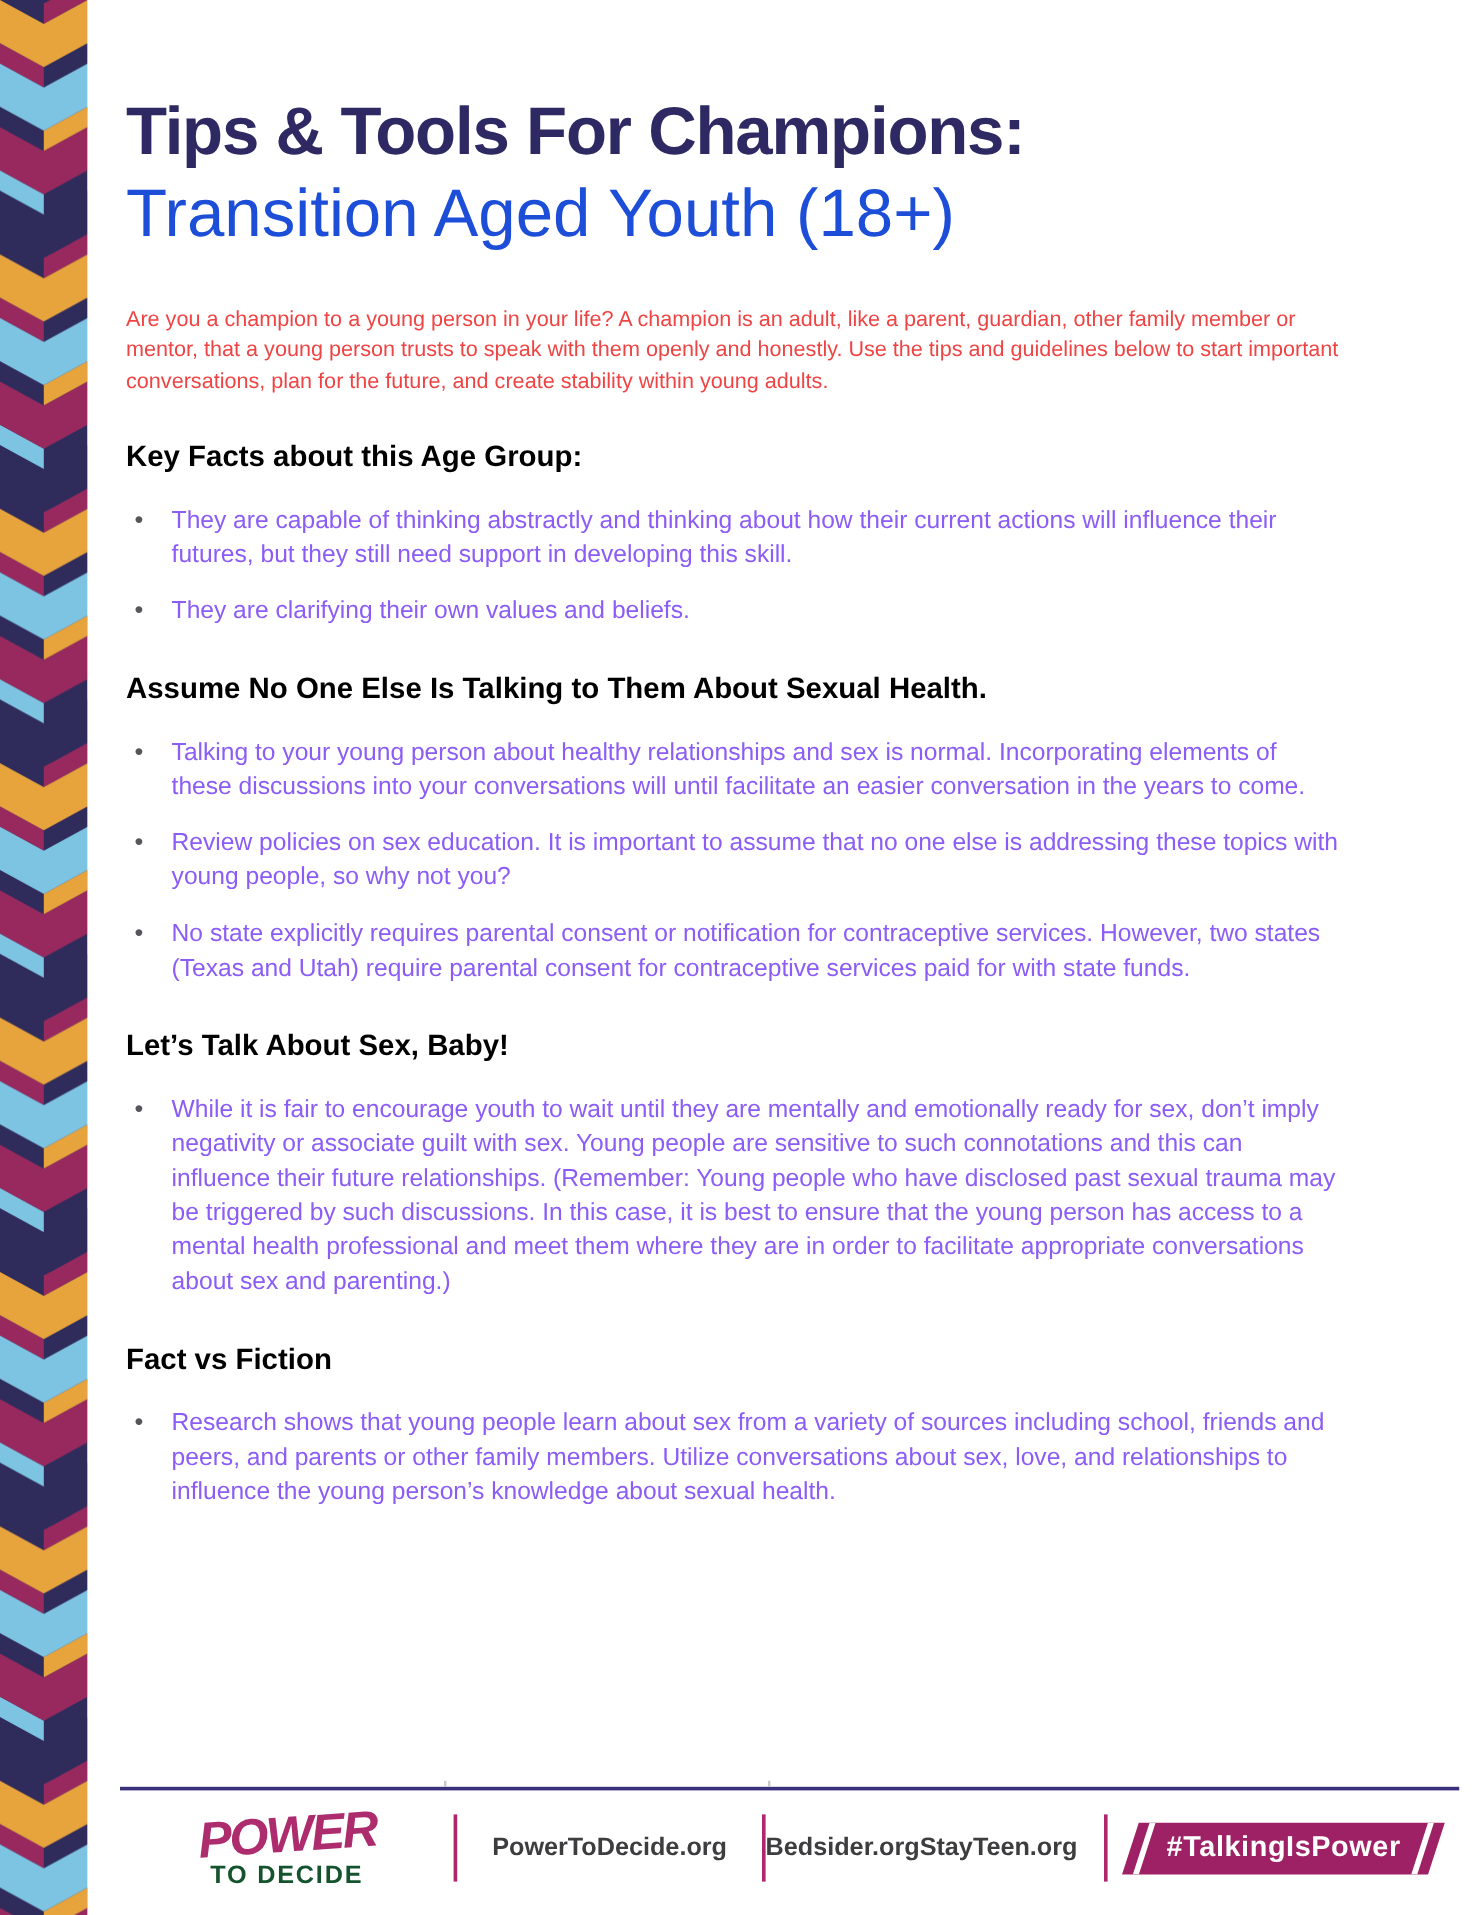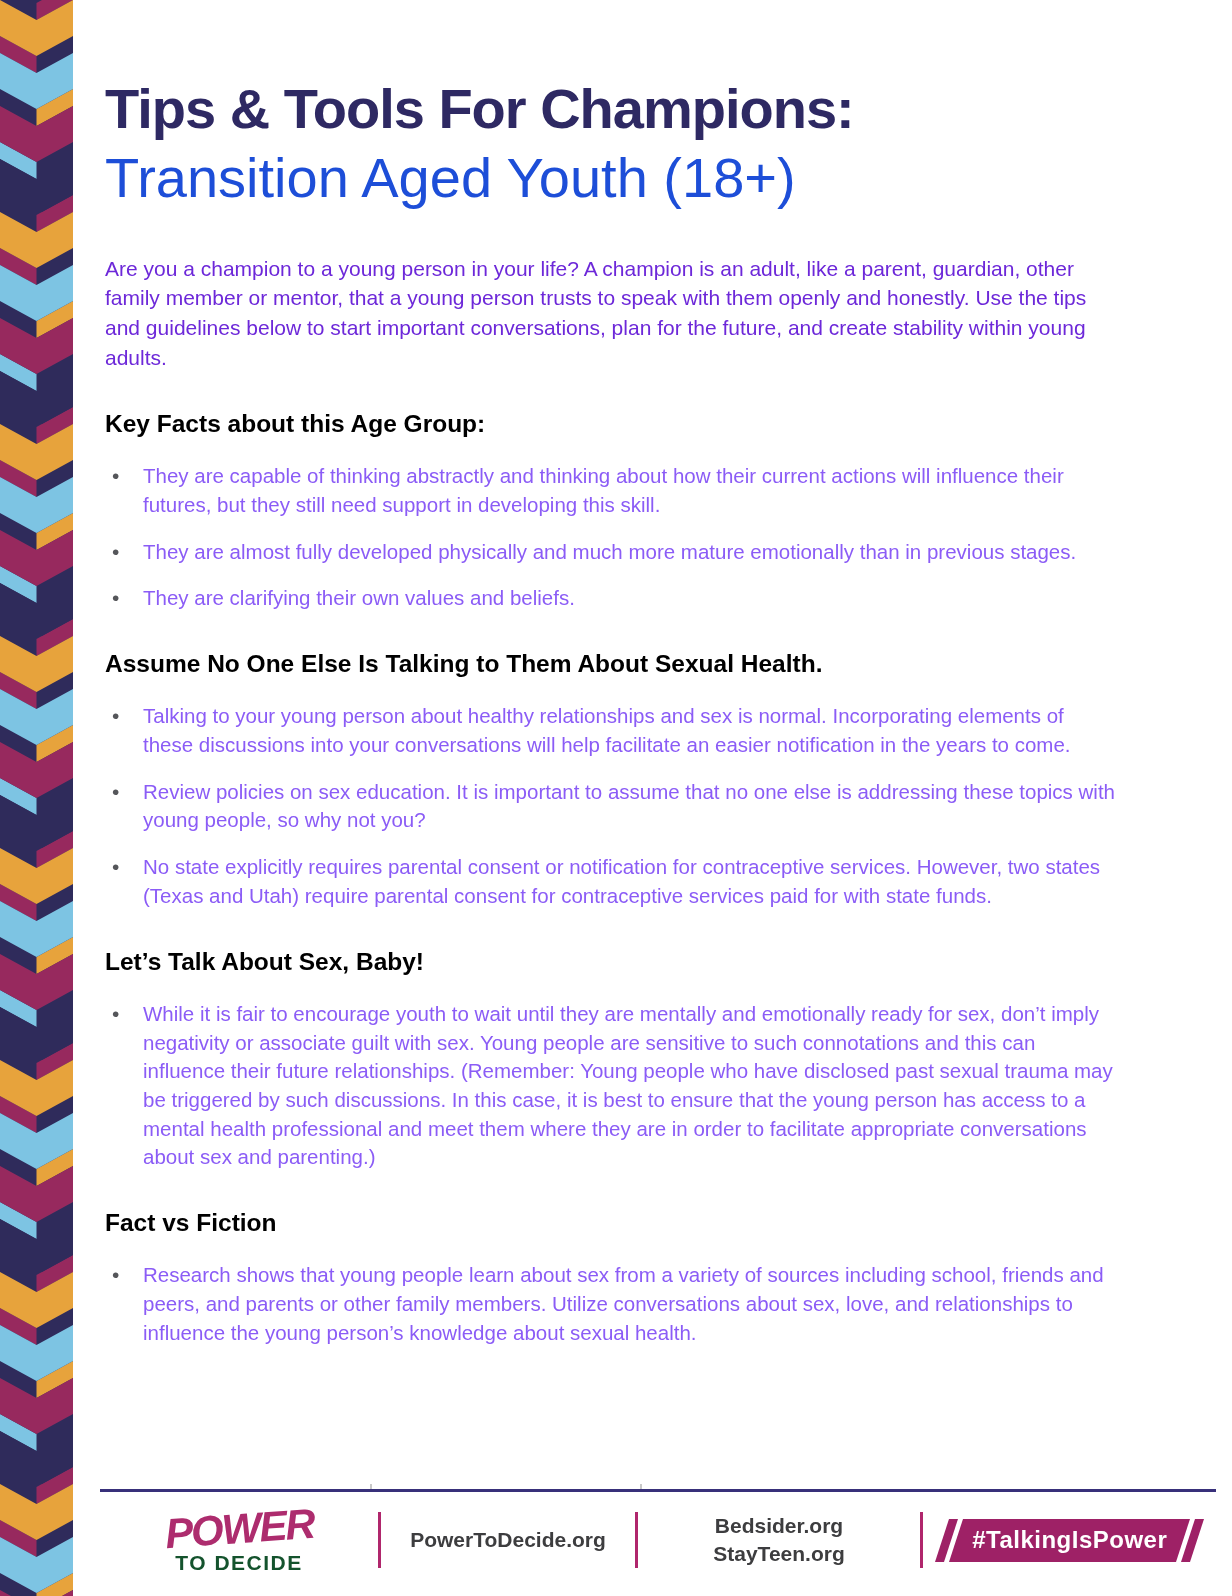--- a/index.html
+++ b/index.html
@@ -13,21 +13,21 @@
   .content{position:absolute;left:105px;top:0;width:1012px;margin-top:16px;}
   .title-bold{
     margin:64px 0 0 0;font-size:56px;font-weight:bold;letter-spacing:-1px;
     color:#2e2963;line-height:1.05;
   }
   .title-light{
     margin:10px 0 0 0;font-size:56px;font-weight:normal;letter-spacing:0px;
     color:#1d4ed8;line-height:1.05;
   }
   .intro{
-    margin:46px 0 0 0;font-size:21px;line-height:1.42;color:#6d28d9;
+    margin:46px 0 0 0;font-size:18px;line-height:1.42;color:#ef4444;
   }
   .section-heading{
     margin:36px 0 0 0;font-size:24.5px;font-weight:bold;color:#000000;line-height:1.2;
   }
   ul.bullets{margin:24px 0 0 0;padding:0;list-style:none;}
   ul.bullets li{
     position:relative;margin:0 0 18px 0;padding-left:38px;
     font-size:20.5px;line-height:1.4;color:#8b5cf6;
   }
   ul.bullets li::before{
@@ -42,21 +42,21 @@
   .f-logo{width:278px;display:flex;flex-direction:column;align-items:center;justify-content:center;}
   .logo-power{
     font-size:42px;font-weight:bold;font-style:italic;color:#ad2c6e;
     letter-spacing:-2px;transform:rotate(-4deg);line-height:1;
   }
   .logo-decide{
     font-size:21px;font-weight:bold;color:#14532d;letter-spacing:1.5px;line-height:1;margin-top:2px;
   }
   .f-div{width:3px;height:56px;background:#b0266c;}
   .f-col1{width:254px;display:flex;align-items:flex-start;justify-content:center;}
-  .f-col2{width:282px;display:flex;flex-direction:column;align-items:center;justify-content:flex-start;}
+  .f-col2{width:282px;display:flex;flex-direction:row;align-items:center;justify-content:flex-start;}
   .f-link{font-size:21px;font-weight:bold;color:#3d3d3f;line-height:1.35;text-align:center;}
   .f-badge-wrap{flex:1;display:flex;align-items:center;justify-content:center;}
   .badge{
     position:relative;background:#9e2166;transform:skewX(-18deg);
     padding:7px 30px 8px 30px;overflow:hidden;
   }
   .badge::before{
     content:"";position:absolute;top:0;bottom:0;left:9px;width:5px;background:#ffffff;
   }
   .badge::after{
@@ -95,27 +95,26 @@
 </div>
 
 <div class="content">
   <h1 class="title-bold">Tips &amp; Tools For Champions:</h1>
   <h1 class="title-light">Transition Aged Youth (18+)</h1>
   <p class="intro">Are you a champion to a young person in your life? A champion is an adult, like a parent, guardian, other family member or mentor, that a young person trusts to speak with them openly and honestly. Use the tips and guidelines below to start important conversations, plan for the future, and create stability within young adults.</p>
 
   <h2 class="section-heading">Key Facts about this Age Group:</h2>
   <ul class="bullets">
     <li>They are capable of thinking abstractly and thinking about how their current actions will influence their futures, but they still need support in developing this skill.</li>
-    <li>They are almost fully developed physically and much more mature emotionally than in previous stages.</li>
     <li>They are clarifying their own values and beliefs.</li>
   </ul>
 
   <h2 class="section-heading">Assume No One Else Is Talking to Them About Sexual Health.</h2>
   <ul class="bullets">
-    <li>Talking to your young person about healthy relationships and sex is normal. Incorporating elements of these discussions into your conversations will help facilitate an easier notification in the years to come.</li>
+    <li>Talking to your young person about healthy relationships and sex is normal. Incorporating elements of these discussions into your conversations will until facilitate an easier conversation in the years to come.</li>
     <li>Review policies on sex education. It is important to assume that no one else is addressing these topics with young people, so why not you?</li>
     <li>No state explicitly requires parental consent or notification for contraceptive services. However, two states (Texas and Utah) require parental consent for contraceptive services paid for with state funds.</li>
   </ul>
 
   <h2 class="section-heading">Let’s Talk About Sex, Baby!</h2>
   <ul class="bullets">
     <li>While it is fair to encourage youth to wait until they are mentally and emotionally ready for sex, don’t imply negativity or associate guilt with sex. Young people are sensitive to such connotations and this can influence their future relationships. (Remember: Young people who have disclosed past sexual trauma may be triggered by such discussions. In this case, it is best to ensure that the young person has access to a mental health professional and meet them where they are in order to facilitate appropriate conversations about sex and parenting.)</li>
   </ul>
 
   <h2 class="section-heading">Fact vs Fiction</h2>

